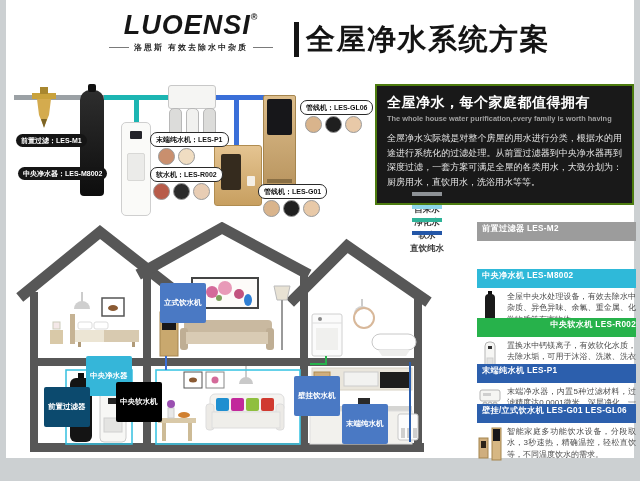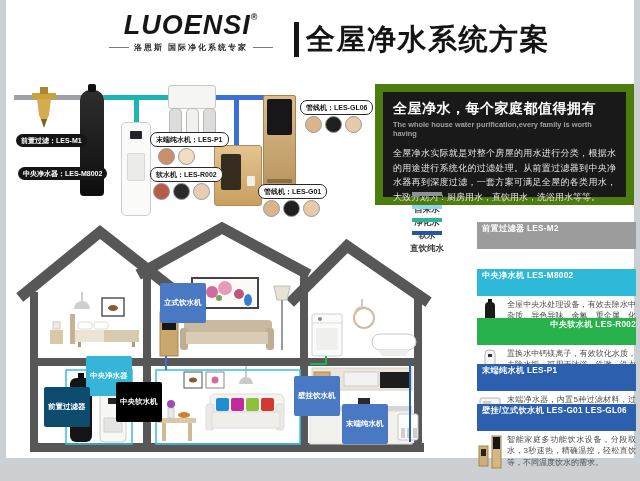--- a/index.html
+++ b/index.html
@@ -10,21 +10,21 @@
   
   .logo-block{position:absolute;left:90px;top:12px;width:202px;text-align:center;}
   .logo{font-weight:900;font-style:italic;font-size:27px;letter-spacing:1px;color:#161616;line-height:1;}
   .logo sup{font-size:9px;font-style:normal;vertical-align:14px;}
   .tagline{margin-top:3px;display:flex;align-items:center;justify-content:center;gap:5px;font-size:8px;letter-spacing:2px;color:#2a2a2a;font-weight:bold;}
   .tagline:before,.tagline:after{content:"";display:block;width:20px;height:1px;background:#7a7a7a;}
   .hdr-divider{position:absolute;left:294px;top:22px;width:5px;height:35px;background:#141414;}
   .page-title{position:absolute;left:306px;top:20px;font-size:29px;font-weight:900;letter-spacing:1.5px;color:#141414;white-space:nowrap;}
 
   
-  .hero{position:absolute;left:375px;top:84px;width:259px;height:121px;background:#191919;border:8px solid #4d7c0f;box-sizing:border-box;padding:8px 10px 6px 10px;}
+  .hero{position:absolute;left:375px;top:84px;width:259px;height:121px;background:#191919;border:2px solid #4d7c0f;box-sizing:border-box;padding:8px 10px 6px 10px;}
   .hero-title{color:#fff;font-size:14px;font-weight:900;letter-spacing:0.5px;white-space:nowrap;}
   .hero-sub{color:#a0a0a0;font-size:7.4px;font-weight:bold;margin-top:2px;}
   .hero-body{color:#e4e4e4;font-size:9px;line-height:1.62;margin-top:8px;text-align:justify;}
 
   
   .legend{position:absolute;left:410px;top:192px;}
   .legend-row{display:flex;align-items:center;gap:8px;height:13px;flex-direction:column;}
   .legend-line{width:30px;height:4px;flex:none;}
   .ll-0{background:#8e9296;} .ll-1{background:#8fd7ea;} .ll-2{background:#2eb398;} .ll-3{background:#2356a7;}
   .legend-label{font-size:8.5px;font-weight:bold;color:#3a3a3a;white-space:nowrap;}
@@ -62,37 +62,37 @@
   .circles{position:absolute;display:flex;gap:3px;}
   .circles i{display:block;width:15px;height:15px;border-radius:50%;border:1px solid #9a9a9a;}
 
   
   .badge{position:absolute;font-size:7.5px;font-weight:bold;color:#fff;padding:16px 4px;border-radius:2px;white-space:nowrap;line-height:1;}
   .bg-blue{background:#4a79c4;} .bg-cyan{background:#35b6d9;} .bg-gray{background:#0c4a6e;} .bg-green{background:#000000;}
 
   
   .psec{position:absolute;left:477px;width:159px;}
   .ps-0{top:222px;} .ps-1{top:269px;} .ps-2{top:318px;} .ps-3{top:364px;} .ps-4{top:404px;}
-  .phead{height:27px;line-height:13px;color:#fff;font-size:8.2px;font-weight:bold;padding-left:5px;letter-spacing:0.3px;white-space:nowrap;overflow:hidden;}
+  .phead{height:19px;line-height:13px;color:#fff;font-size:8.2px;font-weight:bold;padding-left:5px;letter-spacing:0.3px;white-space:nowrap;overflow:hidden;}
   .ph-gray{background:#9c9c9c;} .ph-cyan{background:#2fb9d9;} .ph-green{background:#27b24b;text-align:right;} .ph-blue{background:#2c5fad;}
   .pbody{display:flex;gap:4px;padding-top:3px;}
   .picon{width:26px;flex:none;display:flex;justify-content:center;}
   .ptext{font-size:8px;color:#4c4c4c;line-height:1.42;text-align:justify;}
 
   .house-svg{position:absolute;left:12px;top:222px;}
 </style>
 </head>
 <body>
 
 <div id="stage">
   <div class="card"></div>
 
   <div class="logo-block">
     <div class="logo"><span>LUOENSI</span><sup>®</sup></div>
-    <div class="tagline">洛恩斯 国际净化系统专家</div>
+    <div class="tagline">洛恩斯 有效去除水中杂质</div>
   </div>
   <div class="hdr-divider"></div>
   <div class="page-title">全屋净水系统方案</div>
 
   <div class="hero">
     <div class="hero-title">全屋净水，每个家庭都值得拥有</div>
     <div class="hero-sub">The whole house water purification,every family is worth having</div>
     <div class="hero-body">全屋净水实际就是对整个房屋的用水进行分类，根据水的用途进行系统化的过滤处理。从前置过滤器到中央净水器再到深度过滤，一套方案可满足全屋的各类用水，大致分划为：厨房用水，直饮用水，洗浴用水等等。</div>
   </div>
 

